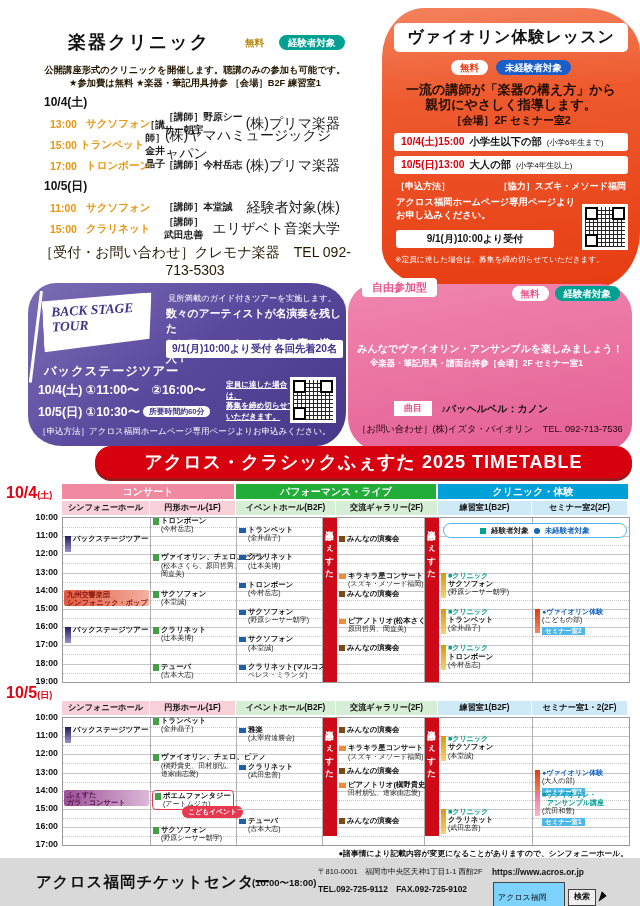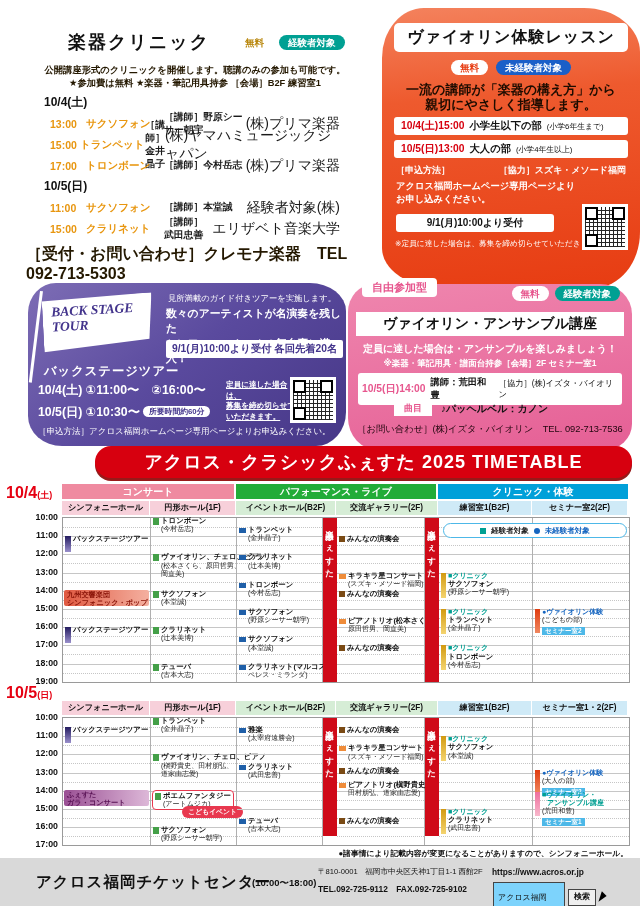--- a/index.html
+++ b/index.html
@@ -19,21 +19,21 @@
     border-radius:52px 70px 58px 66px/42px 56px 46px 60px;padding:0}
   .c-head{display:flex;align-items:center;gap:6px;padding:13px 14px 0 22px}
   .c-titlebar{background:#fff;border-radius:6px;padding:3px 20px;font-size:18px;font-weight:bold;color:#111;letter-spacing:2px}
   .c-intro{margin-top:7px;text-align:center;font-size:9.3px;font-weight:bold;color:#241800;line-height:13px}
   .c-day{margin:4px 0 0 18px;font-weight:bold;font-size:12px;color:#111}
   .c-row{background:#fff;border-radius:4px;display:flex;align-items:center;padding:0 8px;margin:4px 16px 0;height:17px;font-size:10px}
   .c-time{color:#e8960f;font-weight:bold;width:36px;font-size:10.5px}
   .c-inst{color:#e8960f;font-weight:bold;width:78px;font-size:10.5px}
   .c-teacher{font-weight:bold;color:#1a1a1a;flex:1;font-size:9.8px}
   .c-org{font-size:14px;color:#1a1a1a}
-  .c-contact{margin-top:7px;font-weight:bold;font-size:16px;color:#241800}
+  .c-contact{margin-top:7px;text-align:center;font-weight:normal;font-size:14px;color:#241800}
 
   
   #lesson-blob{left:382px;top:8px;width:258px;height:280px;
     background:linear-gradient(175deg,#f4825d 0%,#ee5a2e 32%,#e73c12 100%);
     border-radius:42px 56px 46px 60px/50px 44px 56px 40px}
   .l-titlebar{background:#fff;margin:15px 12px 0;border-radius:5px;text-align:center;font-size:16px;font-weight:bold;padding:4px 0;letter-spacing:1px}
   .l-badges{display:flex;justify-content:center;gap:8px;margin-top:8px}
   .l-intro{margin-top:7px;text-align:center;font-size:13px;font-weight:bold;color:#1d0c00;line-height:15px}
   .l-venue{text-align:center;font-weight:bold;font-size:10.8px;color:#1d0c00;margin-top:2px}
   .v-slot{background:#fff;border-radius:3px;margin:5px 12px 0;padding:2px 7px;display:flex;align-items:center;gap:5px}
@@ -63,21 +63,21 @@
   .bst-apply{position:absolute;left:10px;top:143px;color:#fff;font-size:8.5px}
 
   
   #ens-blob{left:348px;top:284px;width:284px;height:166px;
     background:linear-gradient(170deg,#ef86ae,#e55f95);
     border-radius:26px 32px 28px 30px/28px 30px 26px 32px}
   .ens-type{position:absolute;left:14px;top:-6px;background:#fff;color:#e7568e;font-weight:bold;font-size:11px;padding:2px 10px;border-radius:4px}
   .ens-badges{position:absolute;right:12px;top:2px;display:flex;gap:6px}
   .ens-title{position:absolute;left:8px;top:28px;width:268px;background:#fff;text-align:center;font-size:14px;font-weight:bold;padding:3px 0;color:#111}
   .ens-lead{position:absolute;left:0;top:58px;width:100%;text-align:center;color:#fff;font-weight:bold;font-size:10px}
-  .ens-brow{position:absolute;left:10px;top:74px;width:264px;display:flex;justify-content:center;color:#fff;font-size:8.5px;font-weight:bold}
+  .ens-brow{position:absolute;left:22px;top:74px;width:264px;display:flex;justify-content:flex-start;color:#fff;font-size:8.5px;font-weight:bold}
   .ens-sched{position:absolute;left:10px;top:89px;width:256px;background:#fff;border-radius:3px;padding:3px 4px;display:flex;gap:5px;align-items:center}
   .ens-date{color:#e7568e;font-weight:bold;font-size:10.3px}
   .ens-teacher{font-weight:bold;font-size:9.3px;color:#111}
   .ens-coop{font-size:8.3px;color:#111}
   .ens-prog{position:absolute;left:46px;top:117px;display:flex;gap:9px;align-items:center}
   .prog-label{background:#fff;color:#e7568e;font-weight:bold;font-size:9px;padding:1px 10px}
   .prog-text{color:#111;font-weight:bold;font-size:10px}
   .ens-contact{position:absolute;left:0;top:139px;width:100%;text-align:center;color:#20060e;font-size:9.3px}
 
   
@@ -201,20 +201,21 @@
 <div class="abs" id="lesson-blob" style="position:absolute">
   <div class="l-titlebar">ヴァイオリン体験レッスン</div>
   <div class="l-badges">
     <span class="pill pill-white-red">無料</span>
     <span class="pill pill-blue">未経験者対象</span>
   </div>
   <div class="l-intro">
     <div>一流の講師が「楽器の構え方」から</div>
     <div>親切にやさしく指導します。</div>
   </div>
+  <div class="l-venue">［会場］2F セミナー室2</div>
   <div class="v-slot">
     <span class="v-date">10/4(土)15:00</span>
     <span class="v-label">小学生以下の部</span>
     <span class="v-note">(小学6年生まで)</span>
   </div>
   <div class="v-slot">
     <span class="v-date">10/5(日)13:00</span>
     <span class="v-label">大人の部</span>
     <span class="v-note">(小学4年生以上)</span>
   </div>
@@ -268,30 +269,24 @@
     </div>
   <div class="bst-apply">［申込方法］アクロス福岡ホームページ専用ページよりお申込みください。</div>
 </div>
 
 <div class="abs" id="ens-blob">
   <div class="ens-type">自由参加型</div>
   <div class="ens-badges">
     <span class="pill pill-white-pink">無料</span>
     <span class="pill pill-teal">経験者対象</span>
   </div>
-  <div class="ens-title">ヴァイオリン・アンサンブル講座</div>
-  <div class="ens-lead">定員に達した場合は・アンサンブルを楽しみましょう！</div>
+  <div class="ens-lead">みんなでヴァイオリン・アンサンブルを楽しみましょう！</div>
   <div class="ens-brow">
     <span>※楽器・筆記用具・譜面台持参</span>
     <span>［会場］2F セミナー室1</span>
-  </div>
-  <div class="ens-sched">
-    <span class="ens-date">10/5(日)14:00</span>
-    <span class="ens-teacher">講師：荒田和豊</span>
-    <span class="ens-coop">［協力］(株)イズタ・バイオリン</span>
   </div>
   <div class="ens-prog">
     <span class="prog-label">曲目</span>
     <span class="prog-text">♪パッヘルベル：カノン</span>
   </div>
   <div class="ens-contact">［お問い合わせ］(株)イズタ・バイオリン　TEL. 092-713-7536</div>
 </div>
 
 <div class="abs" id="banner">アクロス・クラシックふぇすた 2025 TIMETABLE</div>
 

